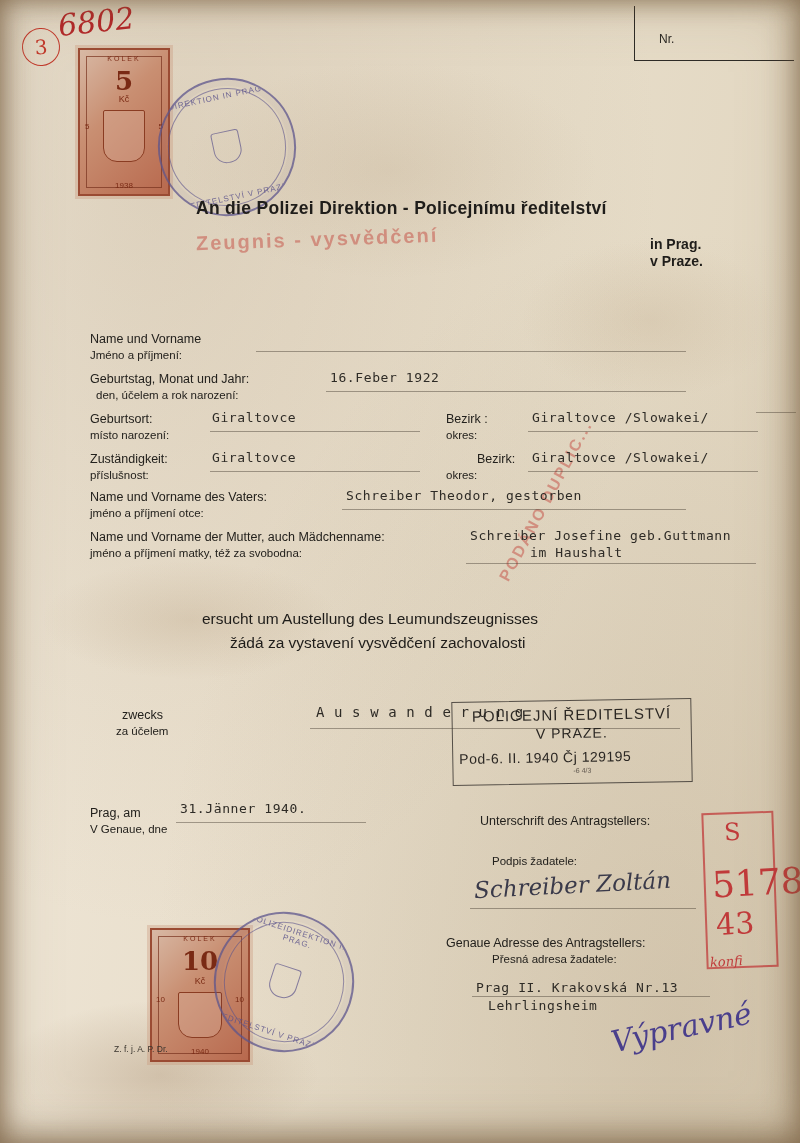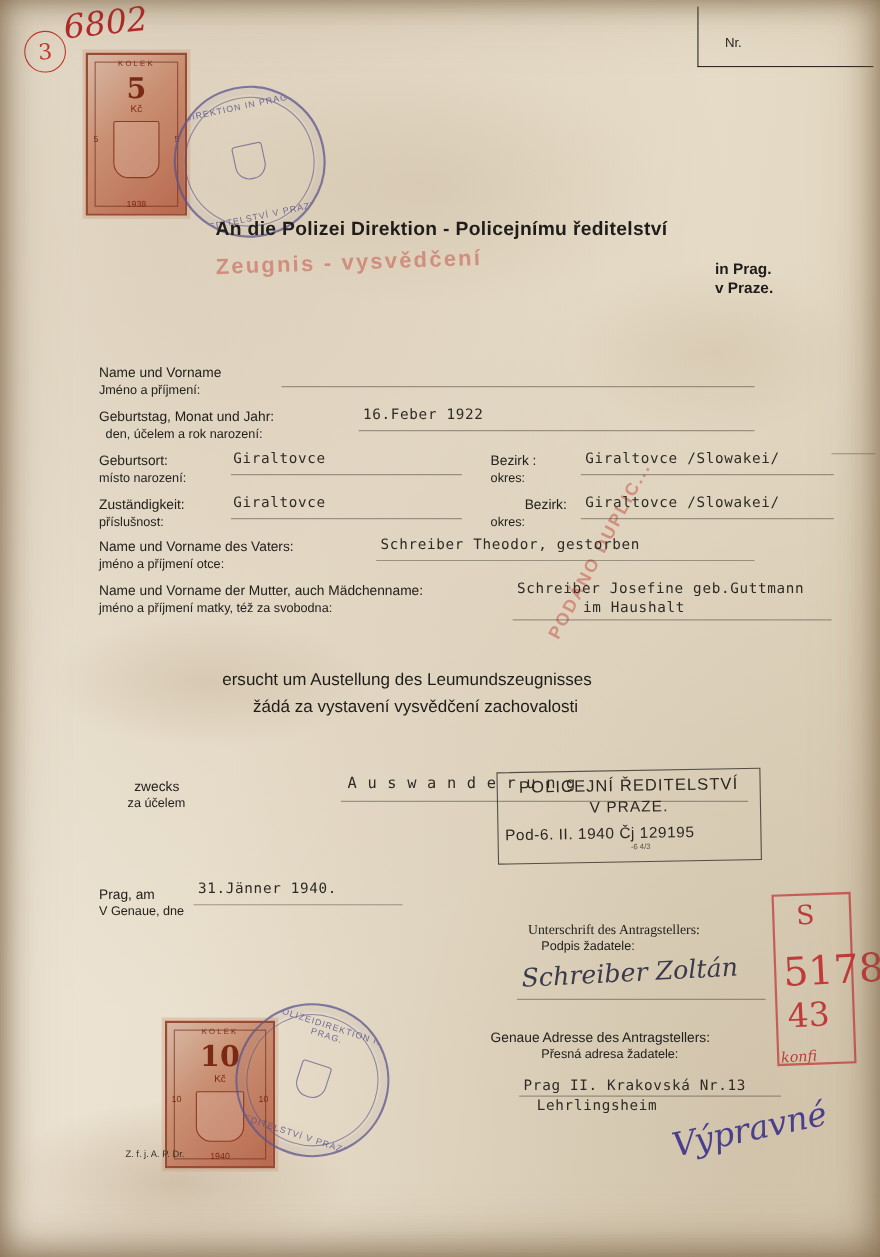--- a/index.html
+++ b/index.html
@@ -230,21 +230,21 @@
     <div class="l2">V PRAZE.</div>
     <div class="l3">Pod-6. II. 1940 Čj 129195</div>
     <div class="tiny">-6 4/3</div>
   </div>
 
   <div class="lbl" style="left:90px;top:806px;">Prag, am</div>
   <div class="lbl2" style="left:90px;top:823px;">V Genaue, dne</div>
   <div class="tv" style="left:180px;top:801px;">31.Jänner 1940.</div>
   <div class="rule" style="left:176px;top:822px;width:190px;"></div>
 
-  <div class="lbl" style="left:480px;top:838px;font-family:Liberation Serif, serif;">Unterschrift des Antragstellers:</div>
+  <div class="lbl" style="left:480px;top:814px;">Unterschrift des Antragstellers:</div>
   <div class="lbl2" style="left:492px;top:855px;text-align:right;">Podpis žadatele:</div>
   <div class="sig" style="position:absolute;left:474px;top:872px;font-size:23px;transform:rotate(-3deg);">Schreiber Zoltán</div>
   <div class="rule" style="left:470px;top:908px;width:226px;"></div>
 
   <div class="lbl" style="left:446px;top:936px;">Genaue Adresse des Antragstellers:</div>
   <div class="lbl2" style="left:492px;top:953px;">Přesná adresa žadatele:</div>
   <div class="tv" style="left:476px;top:980px;">Prag II. Krakovská Nr.13</div>
   <div class="tv" style="left:488px;top:998px;">Lehrlingsheim</div>
   <div class="rule" style="left:472px;top:996px;width:238px;"></div>
 

